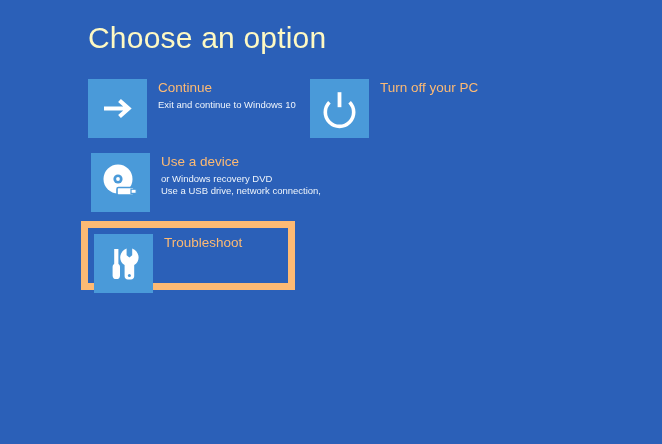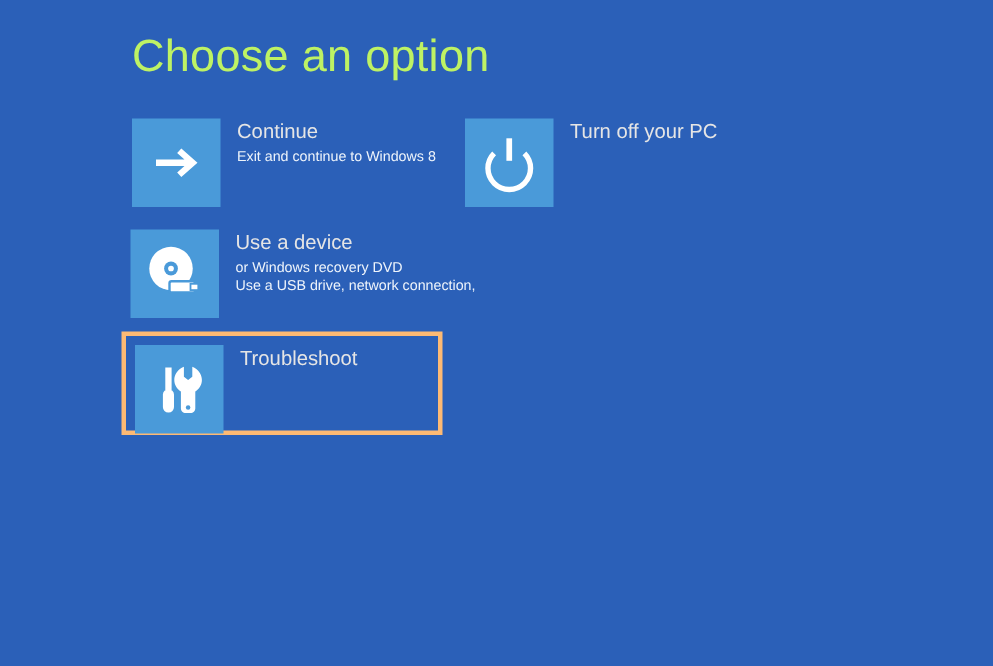--- a/index.html
+++ b/index.html
@@ -18,81 +18,81 @@
   .screen {
     position: absolute;
     inset: 0;
   }
   .page-title {
     position: absolute;
     left: 88px;
     top: 20px;
     font-size: 30px;
     font-weight: 300;
-    color: #bef264;
+    color: #fef9c3;
     letter-spacing: 0.2px;
     line-height: 36px;
     white-space: nowrap;
   }
   .options-area {
     position: absolute;
     left: 0;
     top: 0;
     width: 662px;
     height: 444px;
   }
   .option {
     position: absolute;
     display: flex;
     align-items: flex-start;
     box-sizing: border-box;
     border: 1px solid transparent;
     padding: 6px;
   }
   .option.selected {
-    border: 3px solid #fdba74;
+    border: 7px solid #fdba74;
   }
   .tile {
     width: 59px;
     height: 59px;
     background: #4a9ad9;
     flex: 0 0 59px;
     position: relative;
   }
   .tile svg {
     position: absolute;
     left: 0;
     top: 0;
   }
   .option-text {
     margin-left: 11px;
     padding-top: 1px;
   }
   .option-heading {
     font-size: 13.5px;
     font-weight: 300;
-    color: #e5e5e5;
+    color: #fdba74;
     line-height: 16px;
     white-space: nowrap;
   }
   .option-sub {
     font-size: 9.5px;
     font-weight: 400;
     color: #eef4fb;
     line-height: 12px;
     margin-top: 3px;
     white-space: nowrap;
   }
   .option-sub div {
     white-space: nowrap;
   }
 
   
   #opt-continue   { left: 81px;  top: 72px;  width: 214px; }
-  #opt-device     { left: 80px;  top: 146px; width: 214px; }
+  #opt-device     { left: 99px;  top: 146px; width: 214px; justify-content: center; }
   #opt-trouble    { left: 81px;  top: 221px; width: 214px; height: 69px; }
   #opt-turnoff    { left: 303px; top: 72px;  width: 214px; }
 </style>
 </head>
 <body>
 
 <div class="screen">
 
   <div class="page-title">Choose an option</div>
 
@@ -102,21 +102,21 @@
       <div class="tile">
         <span>
           <svg width="59" height="59" viewBox="0 0 59 59">
             <path d="M16 29.5 H39 M31.5 21.5 L40.5 29.5 L31.5 37.5" stroke="#ffffff" stroke-width="4.2" fill="none" stroke-linecap="butt" stroke-linejoin="miter"></path>
           </svg>
         </span>
       </div>
       <div class="option-text">
         <div class="option-heading">Continue</div>
         <div class="option-sub">
-          <div>Exit and continue to Windows 8</div>
+          <div>Exit and continue to Windows 10</div>
         </div>
       </div>
     </div>
 
     <div class="option" id="opt-device">
       <div class="tile">
         <span>
           <svg width="59" height="59" viewBox="0 0 59 59">
             <circle cx="27" cy="26" r="14.5" fill="#ffffff"></circle>
             <circle cx="27" cy="26" r="4.6" fill="#4a9ad9"></circle>

